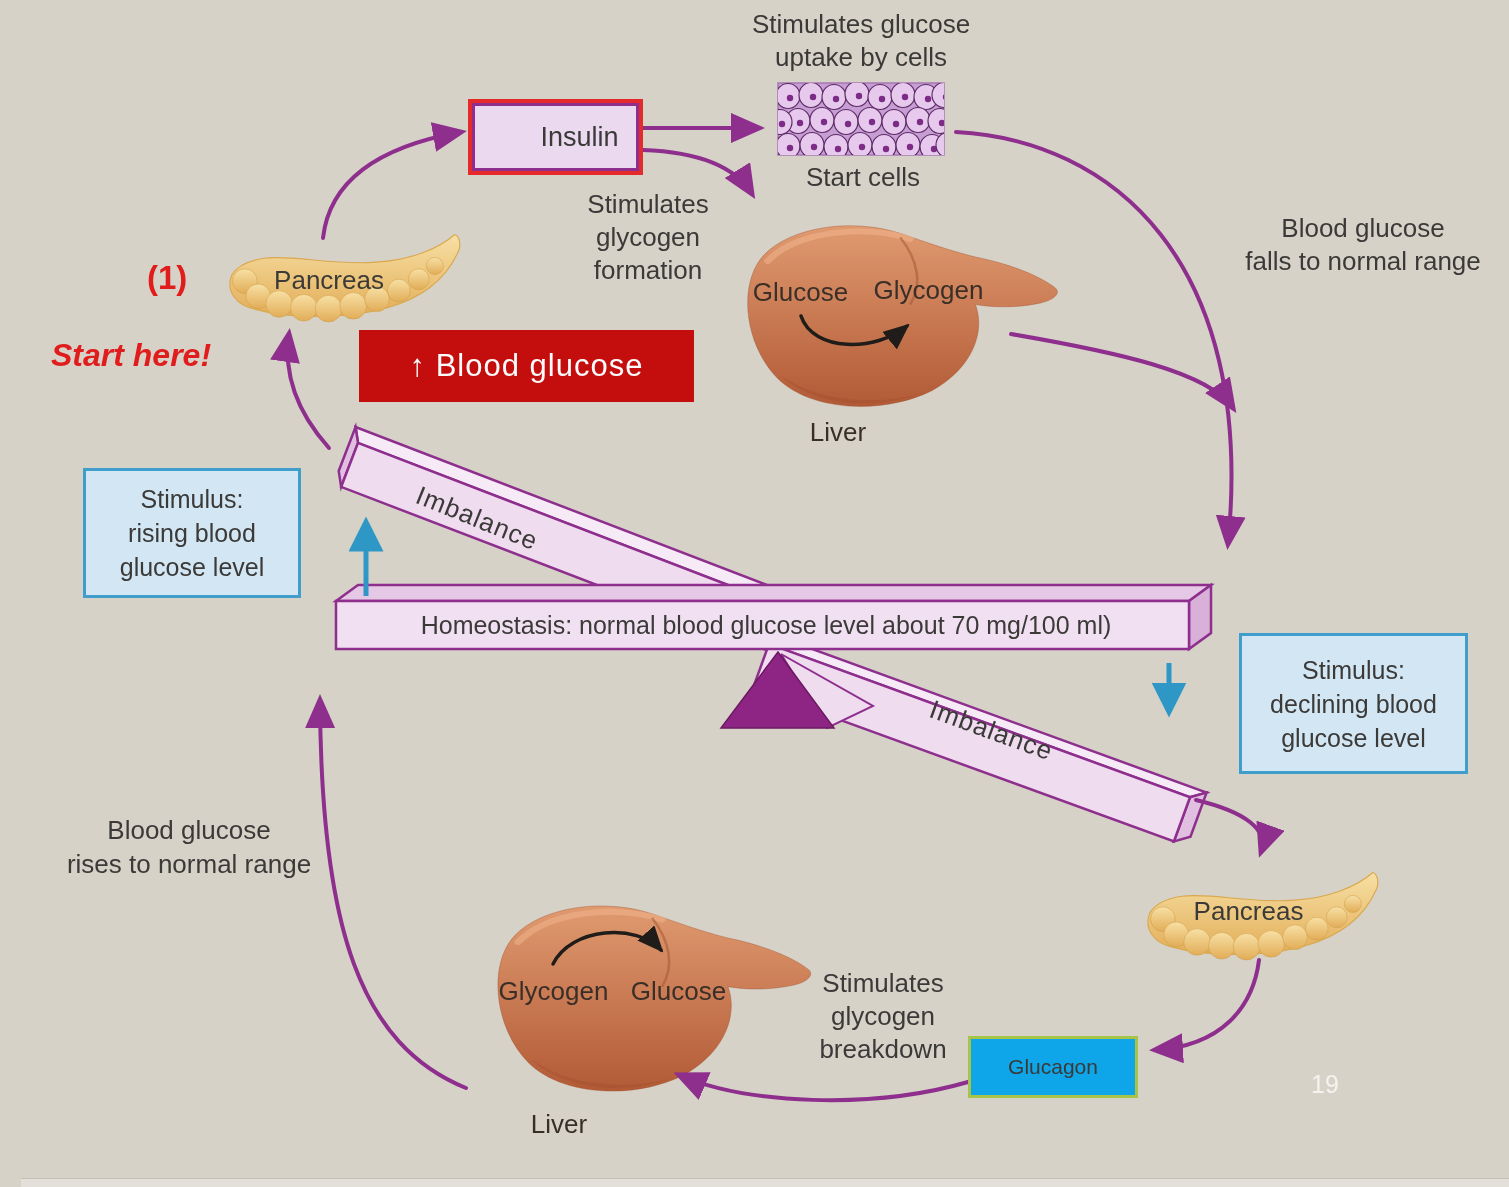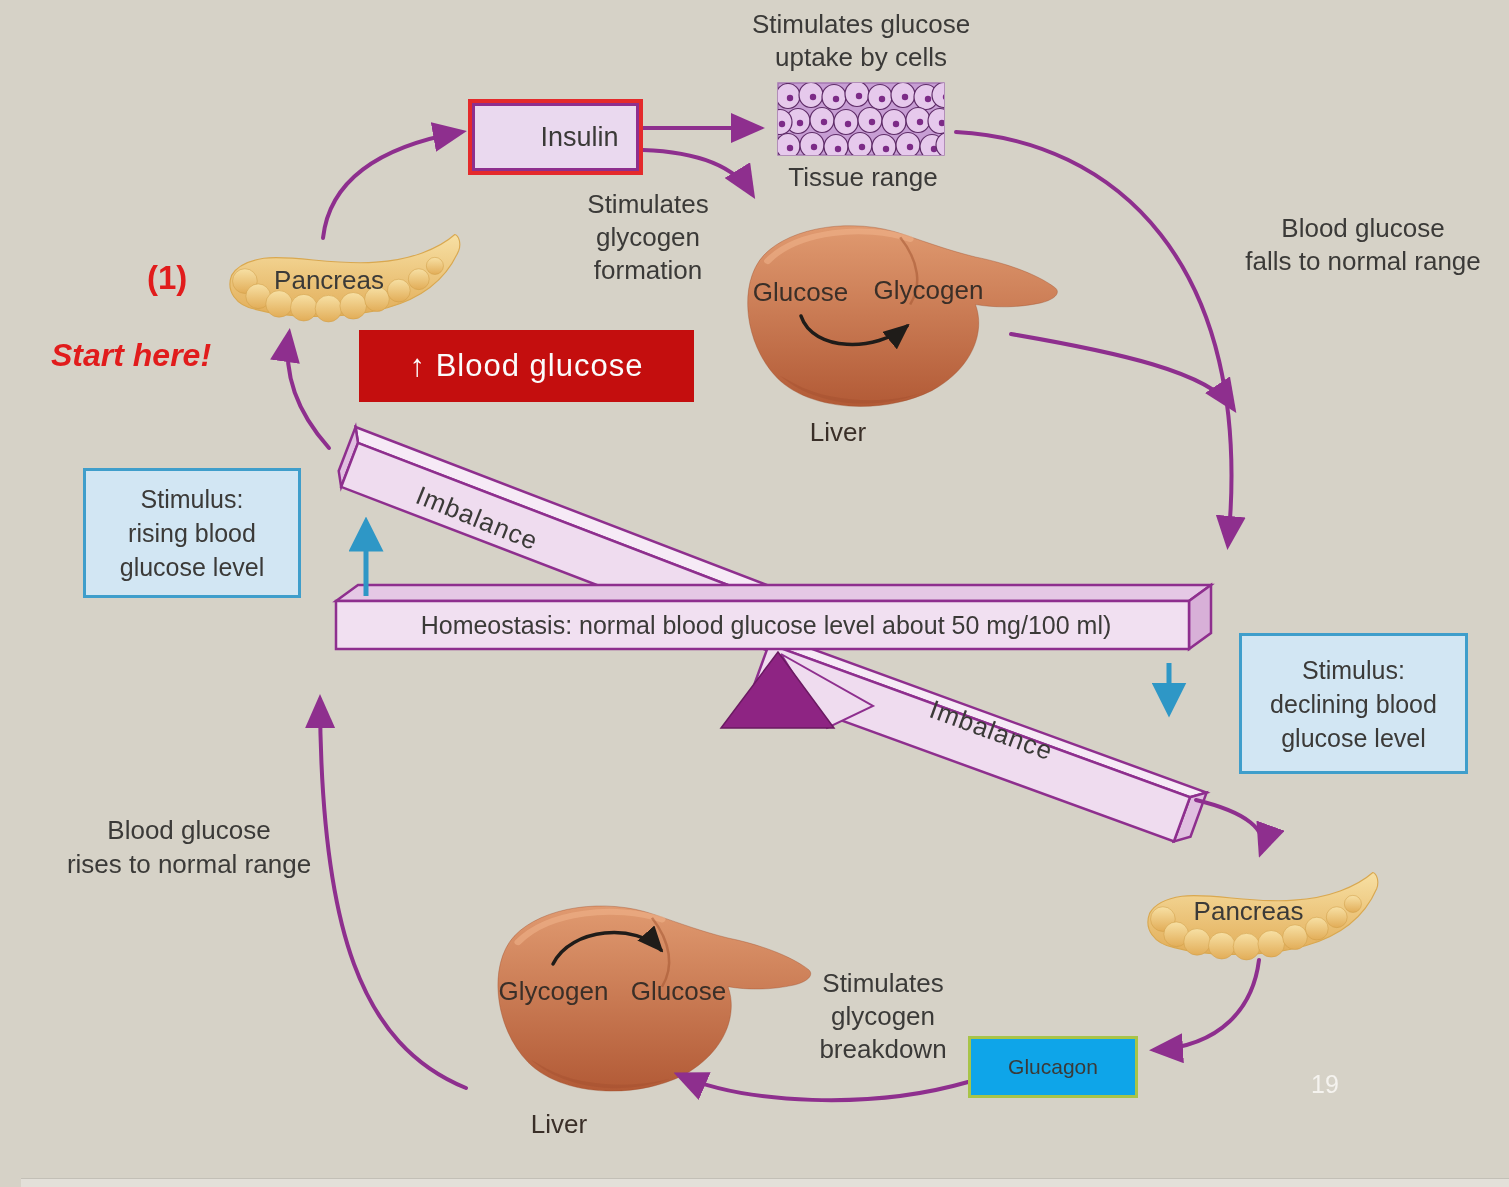--- a/index.html
+++ b/index.html
@@ -166,21 +166,21 @@
 
     <g fill="none" stroke="#1f1c19" stroke-width="3.5" stroke-linecap="round">
       <path d="M780,316 C792,352 855,352 886,326" marker-end="url(#mK)"></path>
       <path d="M532,964 C550,927 616,923 640,950" marker-end="url(#mK)"></path>
     </g>
   </svg>
 
   <div class="lbl ml ctr" style="left:640px;top:8px;width:400px;">Stimulates glucose
 uptake by cells</div>
 
-  <div class="lbl ctr" style="left:742px;top:161px;width:200px;">Tissue range</div>
+  <div class="lbl ctr" style="left:742px;top:161px;width:200px;">Start cells</div>
 
   <div class="insulin-outer">
     <div class="insulin-inner">Insulin</div>
   </div>
 
   <div class="lbl ml ctr" style="left:527px;top:188px;width:200px;">Stimulates
 glycogen
 formation</div>
 
   <div class="lbl ctr" style="left:233px;top:264px;width:150px;">Pancreas</div>
@@ -197,21 +197,21 @@
 
   <div class="lbl ml ctr" style="left:1192px;top:212px;width:300px;">Blood glucose
 falls to normal range</div>
 
   <div class="box stimulus" style="left:62px;top:468px;width:218px;height:130px;">Stimulus:
 rising blood
 glucose level</div>
 
   <div class="imb" style="left:402px;top:480px;transform:rotate(22deg);">Imbalance</div>
 
-  <div class="lbl ctr" style="left:330px;top:609px;width:830px;font-size:25px;">Homeostasis: normal blood glucose level about 50 mg/100 ml)</div>
+  <div class="lbl ctr" style="left:330px;top:609px;width:830px;font-size:25px;">Homeostasis: normal blood glucose level about 70 mg/100 ml)</div>
 
   <div class="imb" style="left:915px;top:694px;transform:rotate(20deg);">Imbalance</div>
 
   <div class="box stimulus" style="left:1218px;top:633px;width:229px;height:141px;">Stimulus:
 declining blood
 glucose level</div>
 
   <div class="lbl ctr" style="left:1160px;top:895px;width:135px;">Pancreas</div>
 
   <div class="box glucagon" style="left:947px;top:1036px;width:170px;height:62px;">Glucagon</div>

